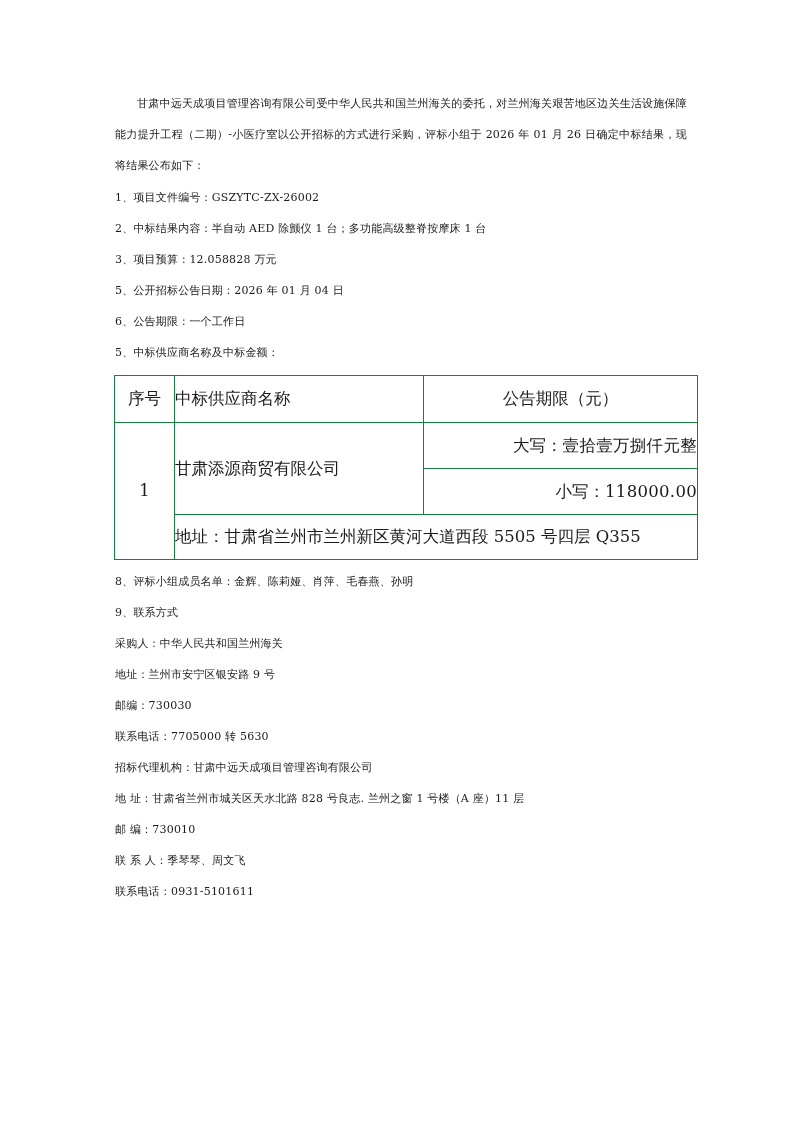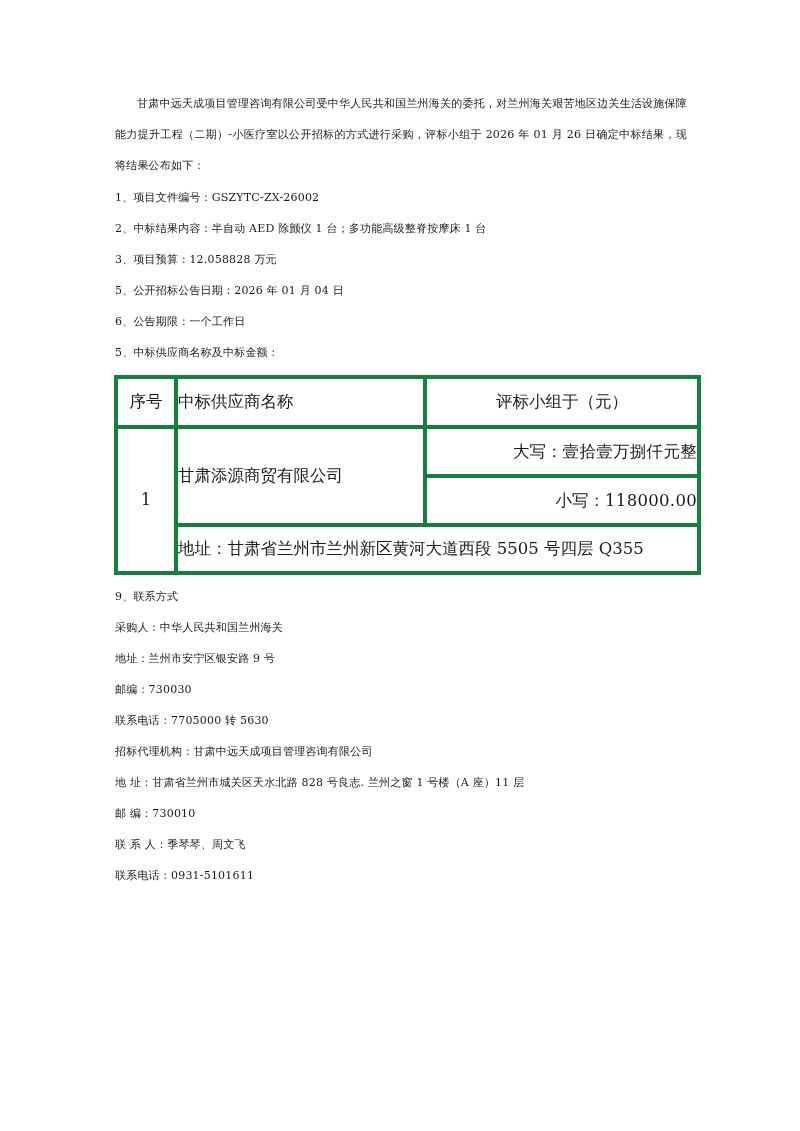--- a/index.html
+++ b/index.html
@@ -43,21 +43,21 @@
   }
   
   .bid-table {
     width: 584px;
     margin: 7px 0 6px -1px;
     border-collapse: collapse;
     table-layout: fixed;
     font-size: 16.5px;
   }
   .bid-table td {
-    border: 4px solid #15803d;
+    border: 1px solid #15803d;
     padding: 0;
     vertical-align: middle;
     line-height: 26px;
   }
   .bid-table .c-seq   { width: 60px;  text-align: center; }
   .bid-table .c-name  { width: 249px; text-align: left; }
   .bid-table .c-amt   { width: 274px; text-align: right; }
   .th-cell {
     height: 46px;
   }
@@ -90,21 +90,21 @@
     <table class="bid-table">
       <colgroup>
         <col class="c-seq">
           <col class="c-name">
           <col class="c-amt">
       </colgroup>
       <tbody>
         <tr>
           <td class="c-seq th-cell">序号</td>
           <td class="c-name th-cell">中标供应商名称</td>
-          <td class="c-amt th-cell" style="text-align:center;">评标小组于（元）</td>
+          <td class="c-amt th-cell" style="text-align:center;">公告期限（元）</td>
         </tr>
 
         <tr>
           <td class="c-seq" rowspan="3">1</td>
           <td class="c-name" rowspan="2">甘肃添源商贸有限公司</td>
           <td class="c-amt amt-row cell-pad-l nowrap">
             <span>大写：</span><span class="num">壹拾壹万捌仟元整</span>
           </td>
         </tr>
 
@@ -113,20 +113,21 @@
             <span>小写：</span><span class="num">118000.00</span>
           </td>
         </tr>
 
         <tr>
           <td class="addr-row cell-pad-l" colspan="2">地址：甘肃省兰州市兰州新区黄河大道西段 5505 号四层 Q355</td>
         </tr>
       </tbody>
     </table>
 
+    <p class="line">8、评标小组成员名单：金辉、陈莉娅、肖萍、毛春燕、孙明</p>
     <p class="line">9、联系方式</p>
 
     <p class="line">采购人：中华人民共和国兰州海关</p>
     <p class="line">地址：兰州市安宁区银安路 9 号</p>
     <p class="line">邮编：730030</p>
     <p class="line">联系电话：7705000 转 5630</p>
     <p class="line">招标代理机构：甘肃中远天成项目管理咨询有限公司</p>
     <p class="line">地    址：甘肃省兰州市城关区天水北路 828 号良志. 兰州之窗 1 号楼（A 座）11 层</p>
     <p class="line">邮    编：730010</p>
     <p class="line">联 系 人：季琴琴、周文飞</p>

